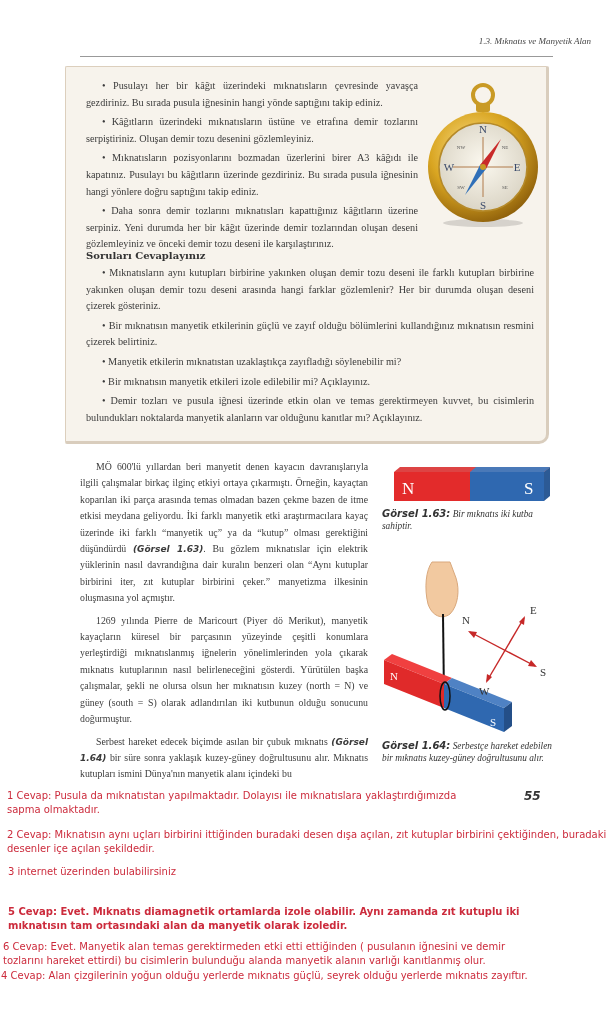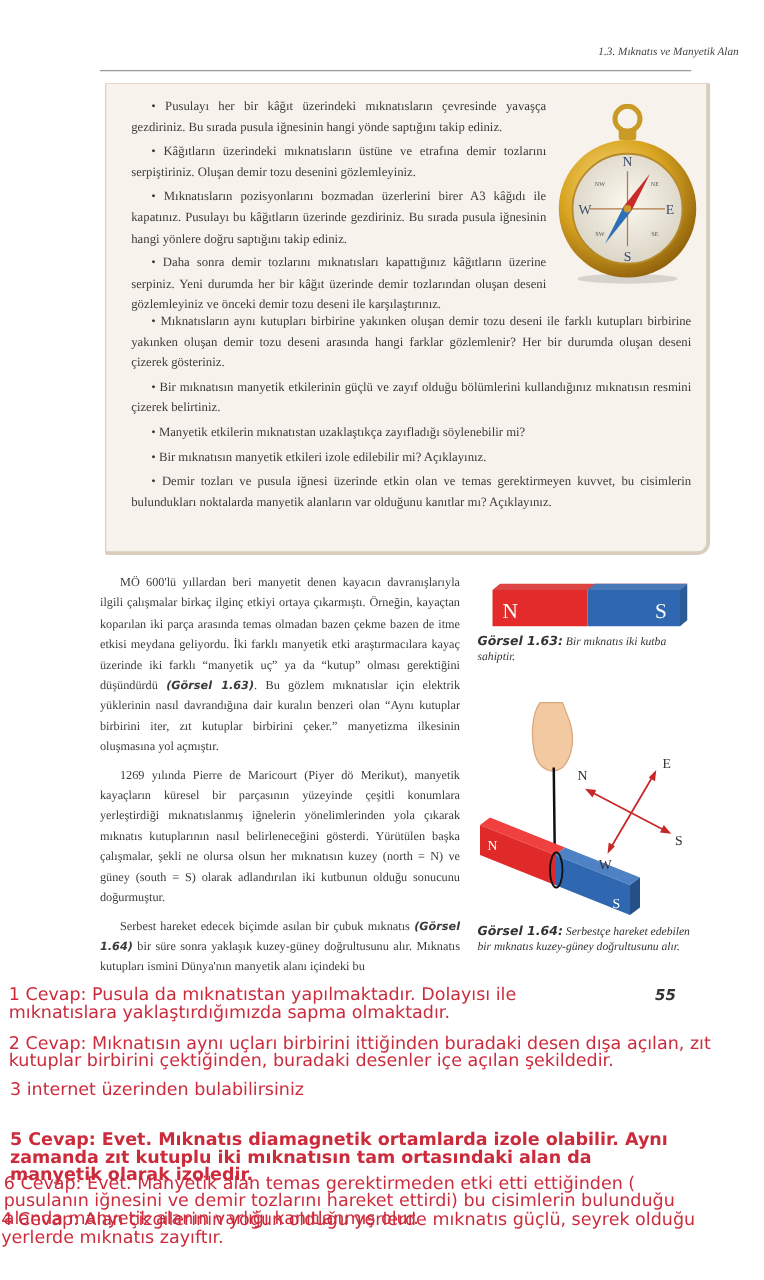--- a/index.html
+++ b/index.html
@@ -1,21 +1,21 @@
 <!DOCTYPE html>
 <html><head>
 <meta charset="utf-8">
 <style>
   html, body { margin: 0; padding: 0; background: #ffffff; }
   body { width: 611px; height: 1024px; position: relative; overflow: hidden; font-family: "DejaVu Serif", serif; color: #3a3a3a; }
 
   .running-head { position: absolute; left: 0; top: 36px; width: 552px; text-align: right; font-style: italic; font-size: 9px; color: #444; font-family: Liberation Serif, serif; padding-left: 39px; }
   .head-rule { position: absolute; left: 80px; top: 56px; width: 473px; height: 1px; background: #999; }
 
-  .activity-box { position: absolute; left: 84px; top: 66px; width: 484px; height: 378px; background: #f7f3ec; border: 1px solid #dccfbd; border-right: 3px solid #d9cdbd; border-bottom: 3px solid #d9cdbd; border-radius: 2px 2px 10px 2px; box-sizing: border-box; }
+  .activity-box { position: absolute; left: 65px; top: 66px; width: 484px; height: 378px; background: #f7f3ec; border: 1px solid #dccfbd; border-right: 3px solid #d9cdbd; border-bottom: 3px solid #d9cdbd; border-radius: 2px 2px 10px 2px; box-sizing: border-box; }
 
   .p { position: absolute; font-family: "Liberation Serif", serif; font-size: 10.2px; line-height: 16.6px; color: #3b3b3b; text-align: justify; }
   .indent { text-indent: 16px; }
 
   .box-items { position: absolute; left: 20px; top: 11px; width: 332px; }
   .box-items .p { position: relative; margin-bottom: 3px; }
   .questions { position: absolute; left: 20px; top: 183px; width: 448px; }
   .questions .p { position: relative; margin-bottom: 3px; }
   .q-title { font-family: "DejaVu Serif", serif; font-weight: bold; font-size: 10px; color: #333; margin-bottom: 4px; }
 
@@ -27,21 +27,21 @@
 
   .fig163 { position: absolute; left: 390px; top: 466px; width: 160px; height: 40px; }
   .cap { position: absolute; font-family: "Liberation Serif", serif; font-style: italic; font-size: 9.3px; line-height: 12px; color: #333; }
   .cap b { font-family: "DejaVu Sans", sans-serif; font-style: italic; font-weight: bold; font-size: 10px; }
   .cap163 { left: 382px; top: 508px; width: 180px; }
   .fig164 { position: absolute; left: 380px; top: 560px; width: 200px; height: 180px; }
   .cap164 { left: 382px; top: 740px; width: 180px; }
 
   .page-number { position: absolute; left: 524px; top: 789px; font-family: "DejaVu Sans", sans-serif; font-style: italic; font-weight: bold; font-size: 12px; color: #333; }
 
-  .answer { position: absolute; font-family: "DejaVu Sans", sans-serif; font-size: 14px; line-height: 14px; color: #cc2b3c; }
+  .answer { position: absolute; font-family: "DejaVu Sans", sans-serif; font-size: 10px; line-height: 14px; color: #cc2b3c; }
   .a1 { left: 7px; top: 789px; width: 470px; }
   .a2 { left: 7px; top: 828px; width: 600px; }
   .a3 { left: 8px; top: 865px; width: 400px; }
   .a4 { left: 1px; top: 925px; width: 600px; margin-top: 44px; }
   .a5 { left: 8px; top: 905px; width: 540px; font-weight: bold; }
   .a6 { left: 3px; top: 940px; width: 540px; }
 </style>
 </head>
 <body>
 
@@ -82,20 +82,21 @@
     <text x="82" y="106" text-anchor="middle" font-family="Liberation Serif, serif" font-size="5" fill="#555">SE</text>
     <text x="38" y="106" text-anchor="middle" font-family="Liberation Serif, serif" font-size="5" fill="#555">SW</text>
     <line x1="30" y1="84" x2="90" y2="84" stroke="#b07a4a" stroke-width="1"></line>
     <line x1="60" y1="54" x2="60" y2="114" stroke="#b07a4a" stroke-width="1"></line>
     <polygon points="78,56 63,86 57,82" fill="#c92a2a"></polygon>
     <polygon points="42,112 57,82 63,86" fill="#2f6fb8"></polygon>
     <circle cx="60" cy="84" r="3" fill="#c99a25"></circle>
   </svg>
 
   <div class="questions">
+    <div class="q-title">Soruları Cevaplayınız</div>
     <div class="p indent">• Mıknatısların aynı kutupları birbirine yakınken oluşan demir tozu deseni ile farklı kutupları birbirine yakınken oluşan demir tozu deseni arasında hangi farklar gözlemlenir? Her bir durumda oluşan deseni çizerek gösteriniz.</div>
     <div class="p indent">• Bir mıknatısın manyetik etkilerinin güçlü ve zayıf olduğu bölümlerini kullandığınız mıknatısın resmini çizerek belirtiniz.</div>
     <div class="p indent">• Manyetik etkilerin mıknatıstan uzaklaştıkça zayıfladığı söylenebilir mi?</div>
     <div class="p indent">• Bir mıknatısın manyetik etkileri izole edilebilir mi? Açıklayınız.</div>
     <div class="p indent">• Demir tozları ve pusula iğnesi üzerinde etkin olan ve temas gerektirmeyen kuvvet, bu cisimlerin bulundukları noktalarda manyetik alanların var olduğunu kanıtlar mı? Açıklayınız.</div>
   </div>
 </div>
 
 <div class="main-text">
   <div class="p indent"><span>MÖ 600'lü yıllardan beri manyetit denen kayacın davranışlarıyla ilgili çalışmalar birkaç ilginç etkiyi ortaya çıkarmıştı. Örneğin, kayaçtan koparılan iki parça arasında temas olmadan bazen çekme bazen de itme etkisi meydana geliyordu. İki farklı manyetik etki araştırmacılara kayaç üzerinde iki farklı “manyetik uç” ya da “kutup” olması gerektiğini düşündürdü </span><b class="ref">(Görsel 1.63)</b><span>. Bu gözlem mıknatıslar için elektrik yüklerinin nasıl davrandığına dair kuralın benzeri olan “Aynı kutuplar birbirini iter, zıt kutuplar birbirini çeker.” manyetizma ilkesinin oluşmasına yol açmıştır.</span></div>

